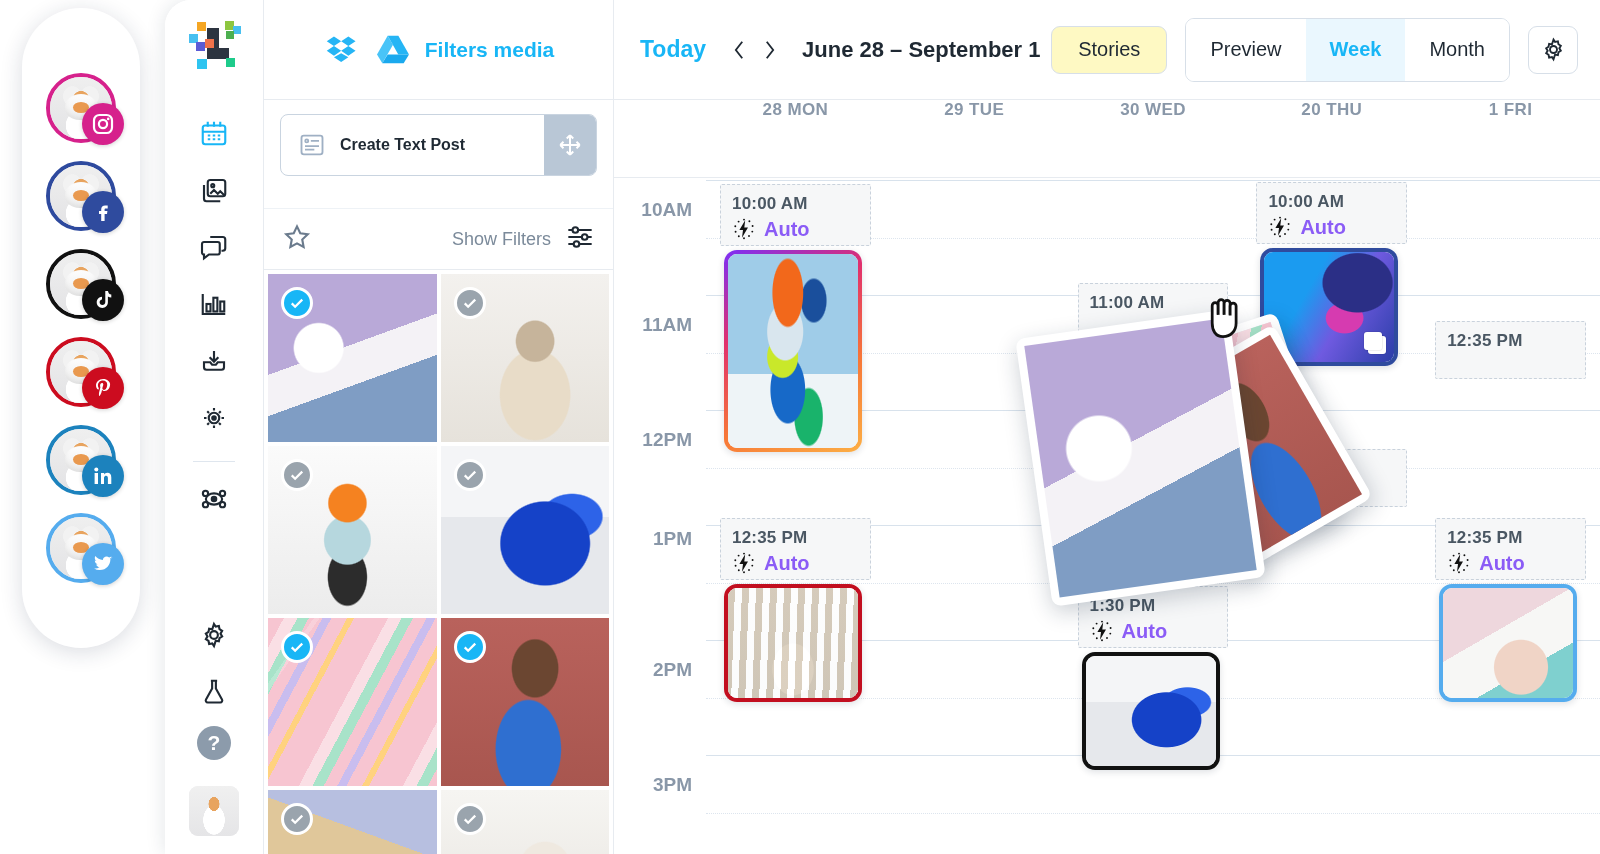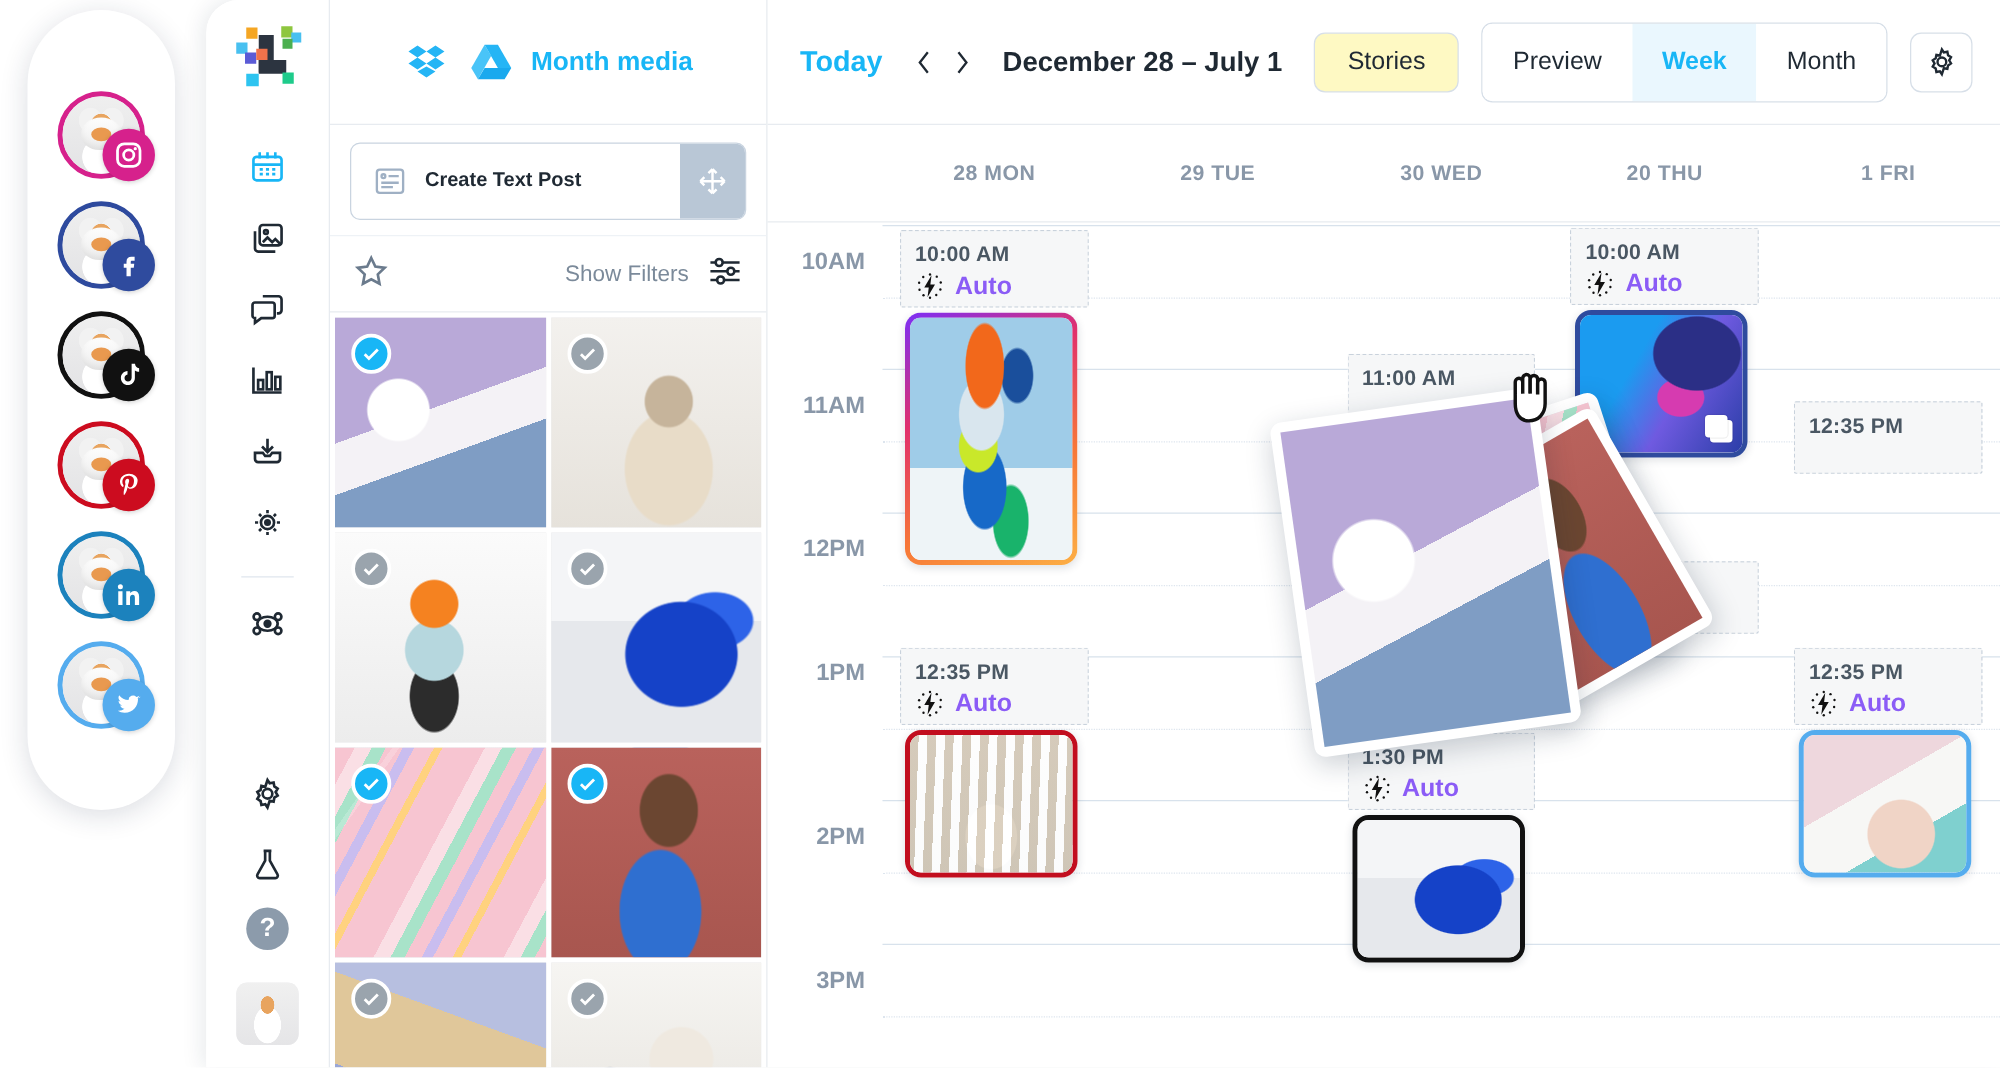--- a/index.html
+++ b/index.html
@@ -129,20 +129,21 @@
   .create-post-label { font-size: 16px; font-weight: 700; color: #1f2933; }
   .drag-handle {
     width: 52px; background: #b9c7d6;
     display: flex; align-items: center; justify-content: center;
   }
   .drag-handle svg { width: 26px; height: 26px; stroke: #fff; fill: none; stroke-width: 1.8; }
   .filters-row {
     height: 62px; display: flex; align-items: center;
     padding: 0 18px; border-bottom: 1px solid #e7ebf0;
     border-top: 1px solid #eef2f6;
+    margin-top: 20px;
   }
   .star-icon svg { width: 30px; height: 30px; stroke: #6b7b8d; fill: none; stroke-width: 1.7; }
   .filters-spacer { flex: 1; }
   .show-filters { font-size: 18px; color: #7b8a9a; margin-right: 14px; }
   .sliders-icon svg { width: 30px; height: 28px; stroke: #1f2933; fill: none; stroke-width: 1.8; }
 
   .media-grid {
     flex: 1; display: grid; grid-template-columns: 1fr 1fr;
     gap: 4px; padding: 4px 4px 0 4px; overflow: hidden;
     align-content: start;
@@ -189,21 +190,21 @@
     padding: 0 24px; font-size: 20px; color: #1f2933; background: #fff;
   }
   .seg.active { background: #eaf7fe; color: #18b6f6; font-weight: 600; }
   .gear-btn {
     width: 50px; height: 48px; border: 1.5px solid #d7dfe8; border-radius: 9px;
     display: flex; align-items: center; justify-content: center; margin-left: 18px;
   }
   .gear-btn svg { width: 27px; height: 27px; stroke: #1f2933; fill: none; stroke-width: 1.7; }
 
   .day-head-row {
-    height: 78px; display: flex; align-items: center;
+    height: 78px; display: flex; 
     padding-left: 92px; border-bottom: 1px solid #e7ebf0;
   }
   .day-head {
     flex: 1; text-align: center; font-size: 17px;
     color: #8997a8; letter-spacing: .4px; font-weight: 600;
   }
 
   .grid-wrap { flex: 1; position: relative; overflow: hidden; }
   .time-gutter { position: absolute; left: 0; top: 0; width: 92px; height: 100%; }
   .time-label {
@@ -509,21 +510,21 @@
 
       <div class="upload-bar">
         <svg viewBox="0 0 44 38">
           <path d="M11 2L2 8l9 6 9-6zM29 2l-9 6 9 6 9-6zM2 20l9 6 9-6-9-6zM29 14l-9 6 9 6 9-6zM11 28l9 6 9-6-9-5z" fill="#25b5f5" transform="translate(2,1) scale(.95)"></path>
         </svg>
         <svg viewBox="0 0 40 36">
           <path d="M14 2h12l12 21H26z" fill="#25b5f5"></path>
           <path d="M14 2L2 23l6 10 12-21z" fill="#49c4f8"></path>
           <path d="M8 33h24l6-10H14z" fill="#1aa9ee"></path>
         </svg>
-        <div class="upload-label">Month media</div>
+        <div class="upload-label">Filters media</div>
       </div>
 
       <div class="create-post-row">
         <div class="create-post">
           <div class="create-post-main">
             <svg viewBox="0 0 24 24">
               <rect x="3" y="4" width="18" height="16" rx="2"></rect>
                 <circle cx="7.5" cy="8.5" r="1.3"></circle>
               <path d="M11 8.5h7M6 13h12M6 16h8"></path>
             </svg>
@@ -630,21 +631,21 @@
         <div class="chev">
           <svg viewBox="0 0 16 24">
               <path d="M11 3L4 12l7 9"></path>
             </svg>
         </div>
         <div class="chev">
           <svg viewBox="0 0 16 24">
               <path d="M5 3l7 9-7 9"></path>
             </svg>
         </div>
-        <div class="date-range">December 28 – July 1</div>
+        <div class="date-range">June 28 – September 1</div>
         <div class="cal-header-spacer"></div>
         <div class="btn-outline">Stories</div>
         <div class="seg-group" id="view-switcher">
             <div class="seg">Preview</div>
             <div class="seg active">Week</div>
             <div class="seg">Month</div>
           </div>
         <div class="gear-btn">
           <svg viewBox="0 0 24 24">
               <circle cx="12" cy="12" r="3.1"></circle>

